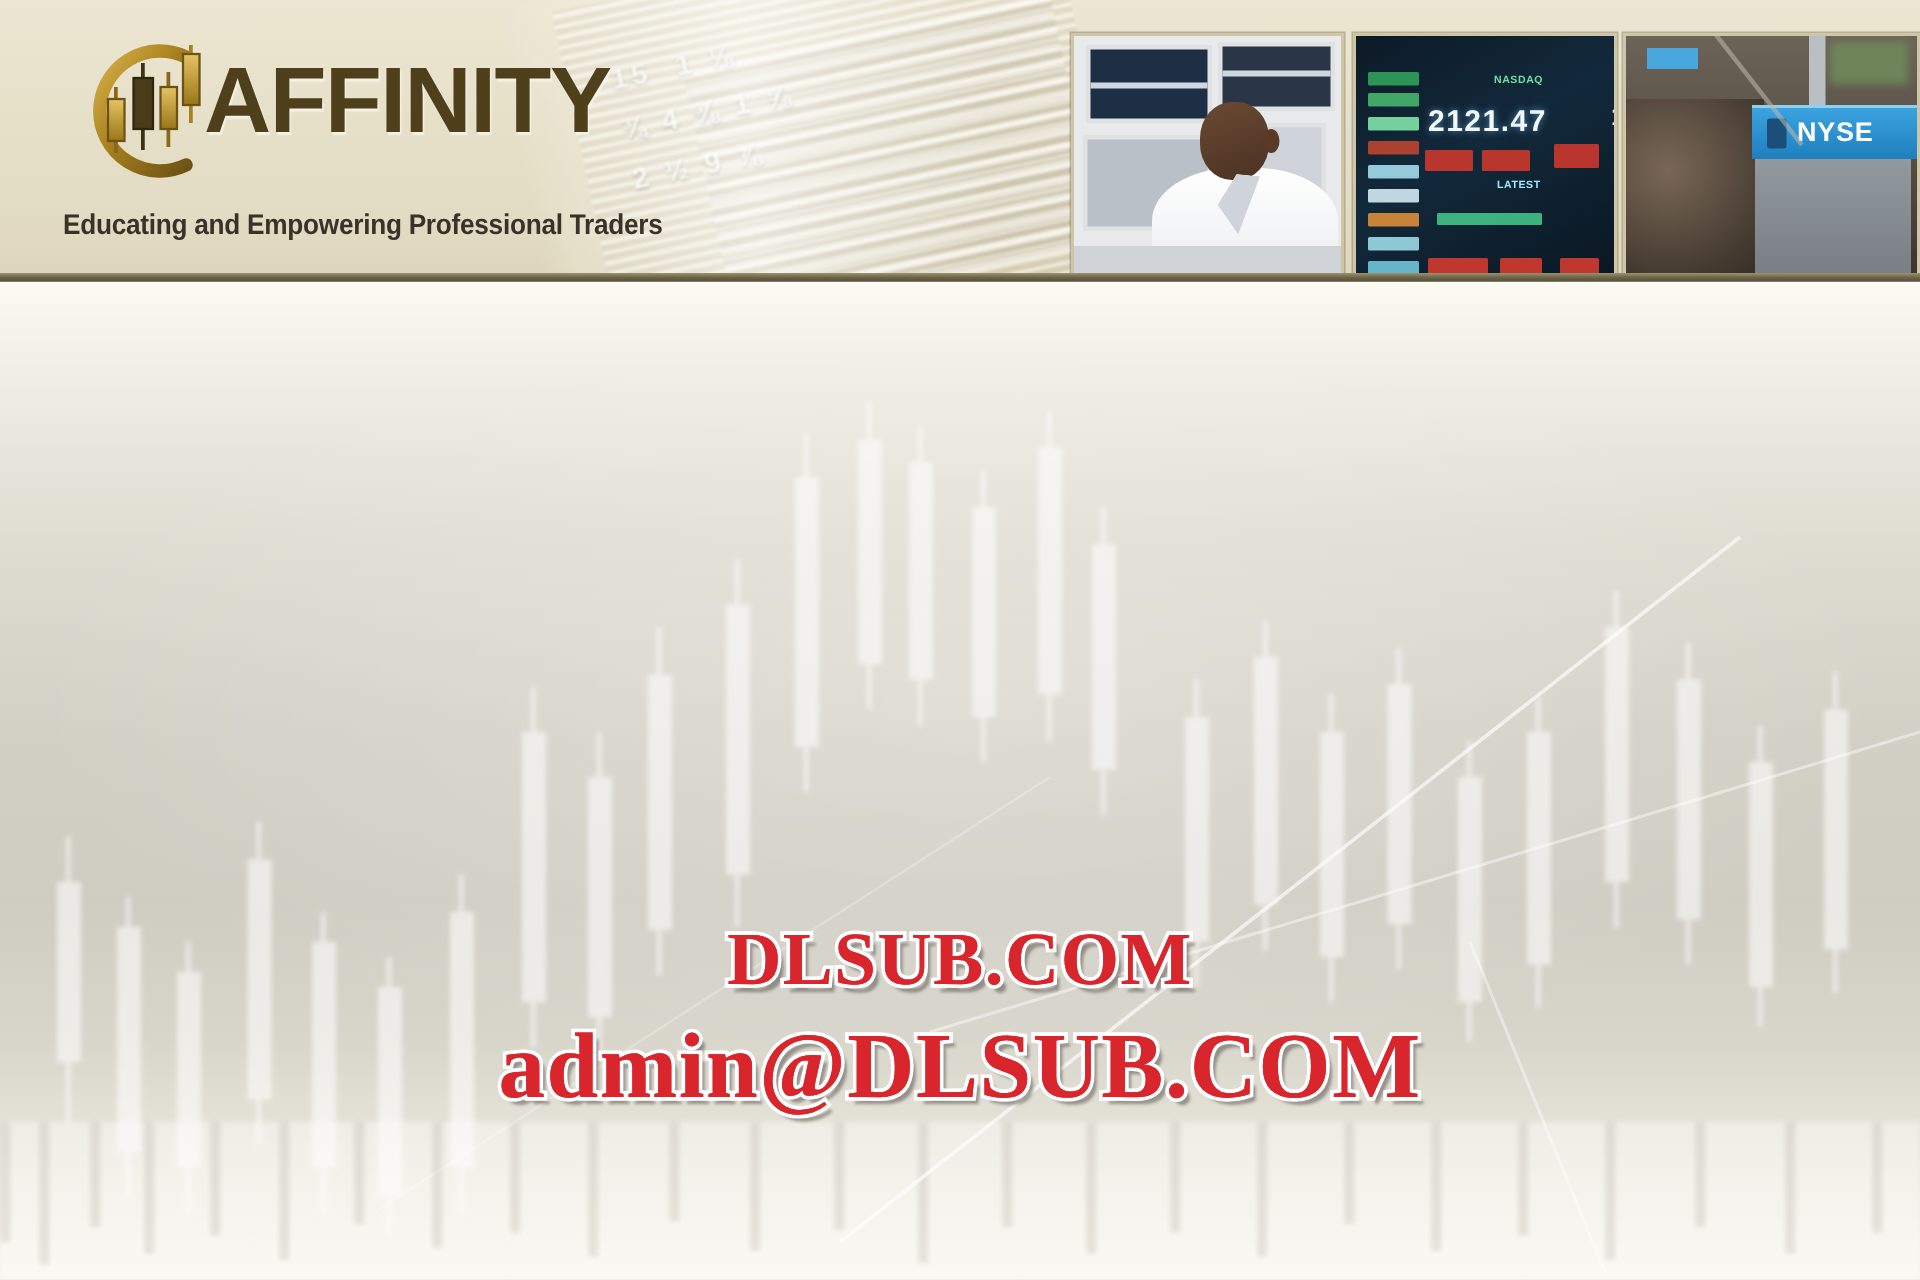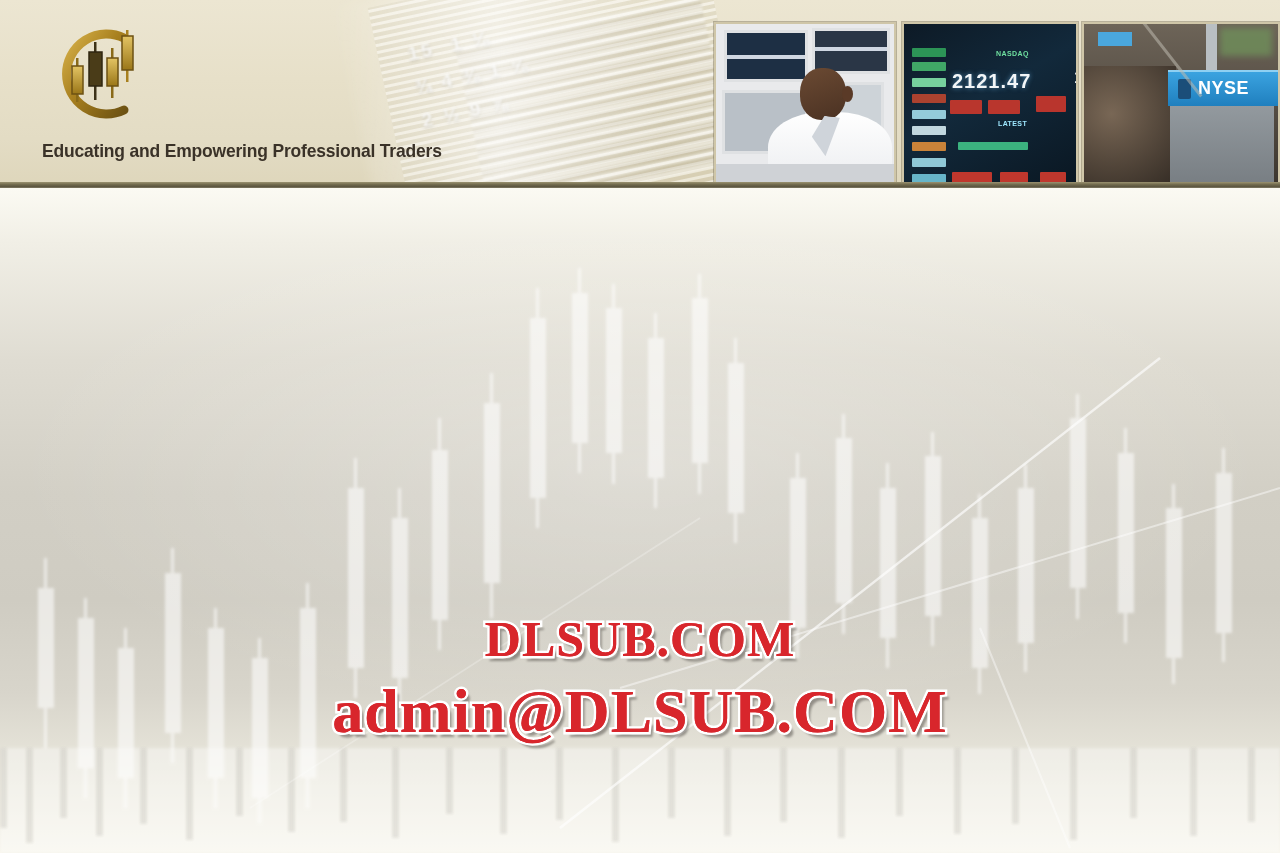--- a/index.html
+++ b/index.html
@@ -261,20 +261,21 @@
           <rect x="24" y="34" width="2.5" height="44" fill="#8a6a18"></rect>
           <rect x="20" y="42" width="11" height="28" fill="url(#gold2)" stroke="#6d5213" stroke-width="1.5"></rect>
           <rect x="42" y="18" width="2.5" height="58" fill="#3d3218"></rect>
           <rect x="37" y="28" width="13" height="34" fill="#4a3c18" stroke="#2f2610" stroke-width="1.5"></rect>
           <rect x="59" y="24" width="2.5" height="50" fill="#8a6a18"></rect>
           <rect x="55" y="34" width="11" height="28" fill="url(#gold2)" stroke="#6d5213" stroke-width="1.5"></rect>
           <rect x="74" y="6" width="2.5" height="52" fill="#a8801f"></rect>
           <rect x="70" y="12" width="11" height="34" fill="url(#gold2)" stroke="#6d5213" stroke-width="1.5"></rect>
         </g>
       </svg>
+      <div class="logo-wordmark">AFFINITY</div>
     </div>
     <div class="tagline">Educating and Empowering Professional Traders</div>
 
     <div class="photos">
 
       <div class="photo p1">
         <div class="p1-bg"></div>
         <div class="mon m1">
             <div class="mline" style="top:22px"></div>
           </div>

